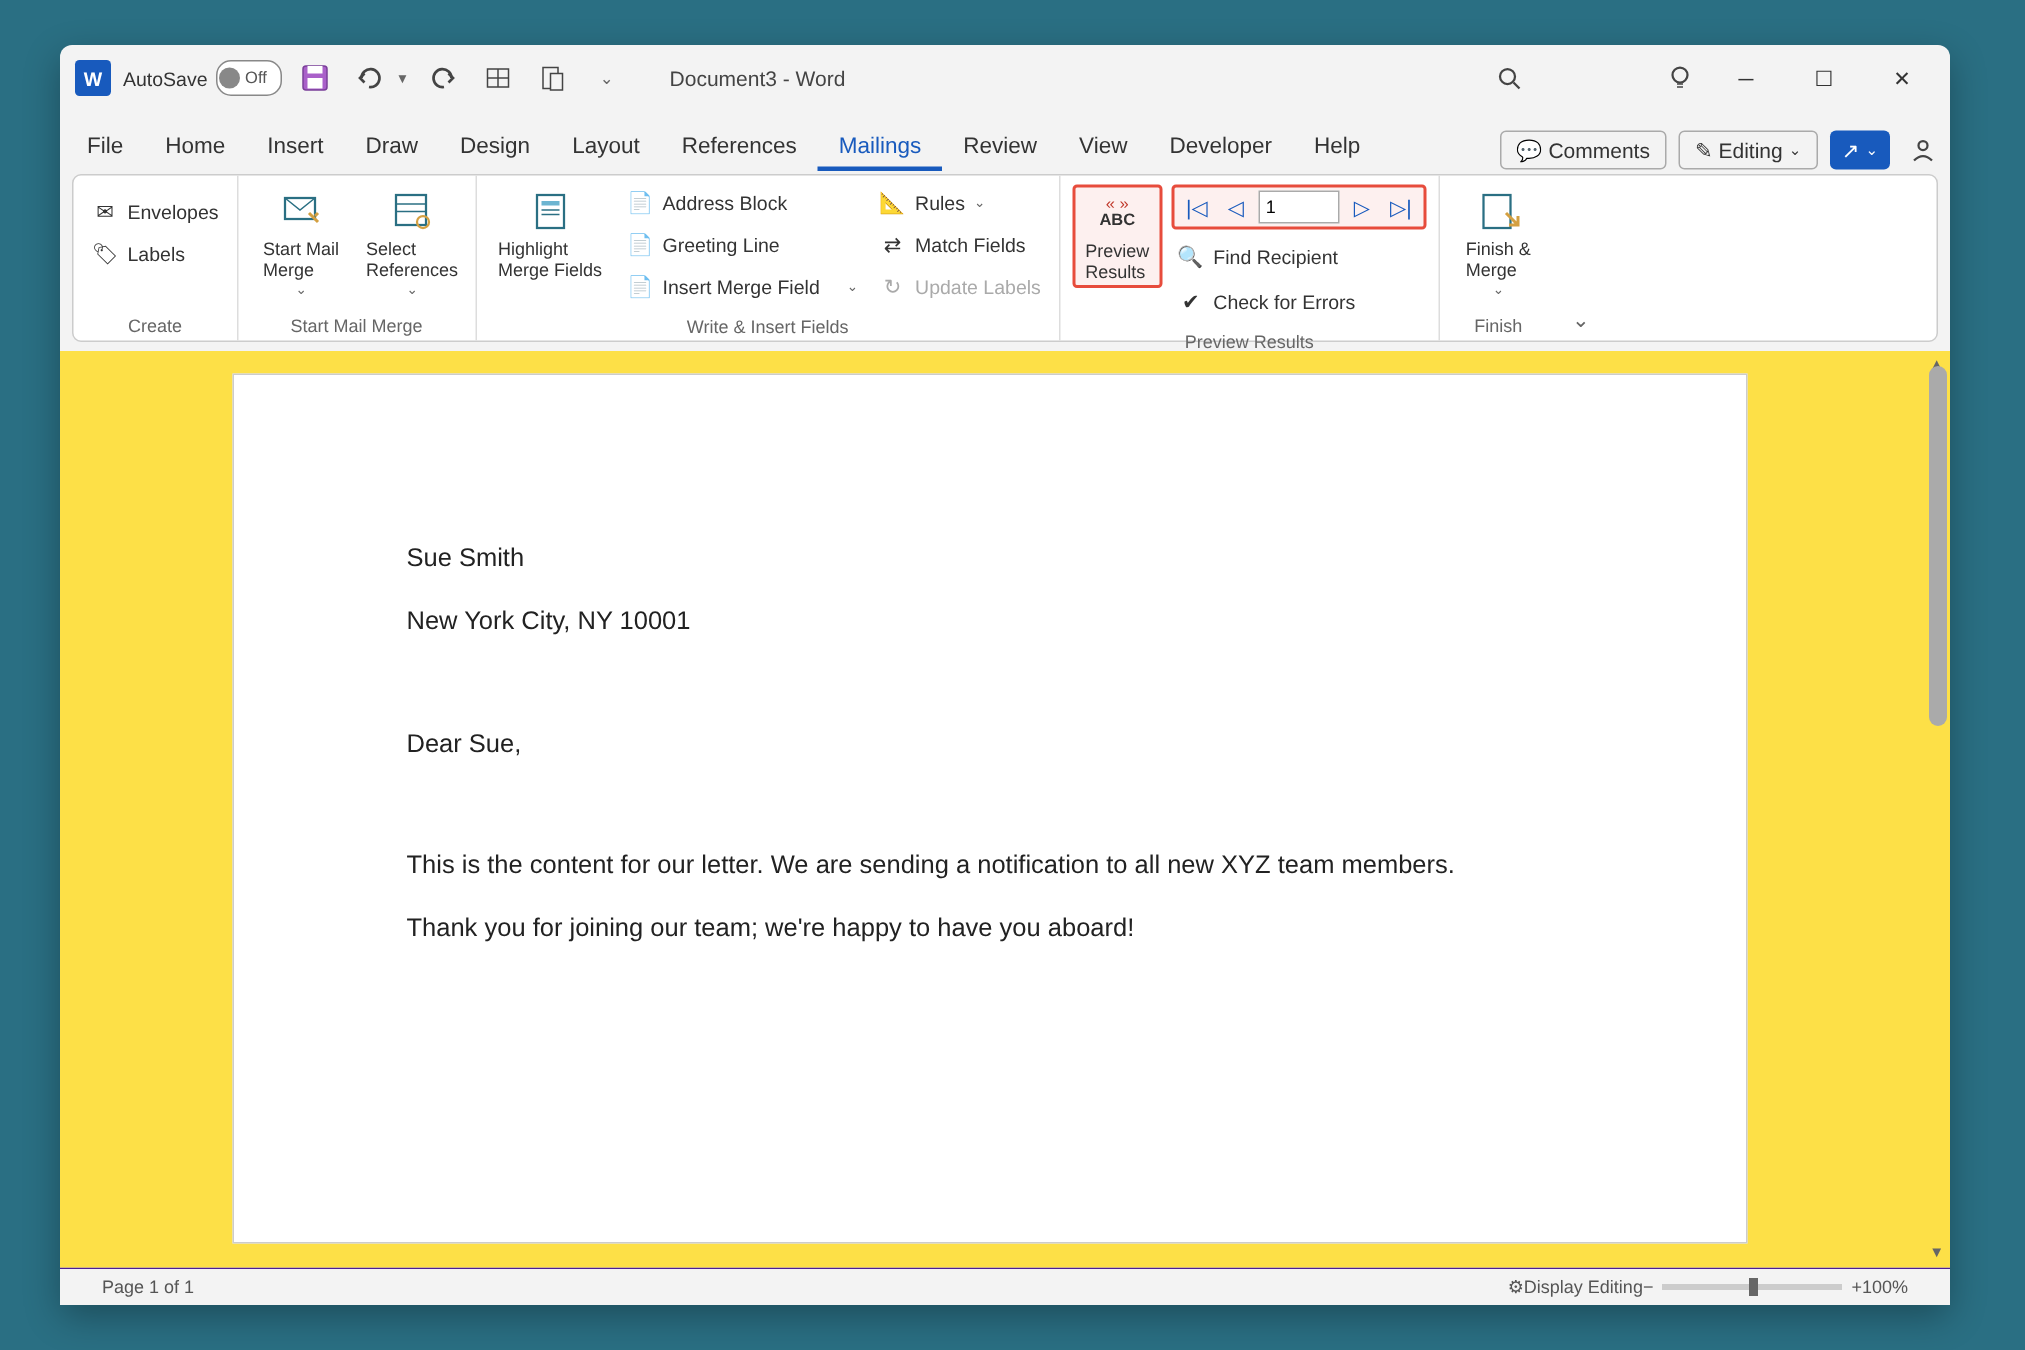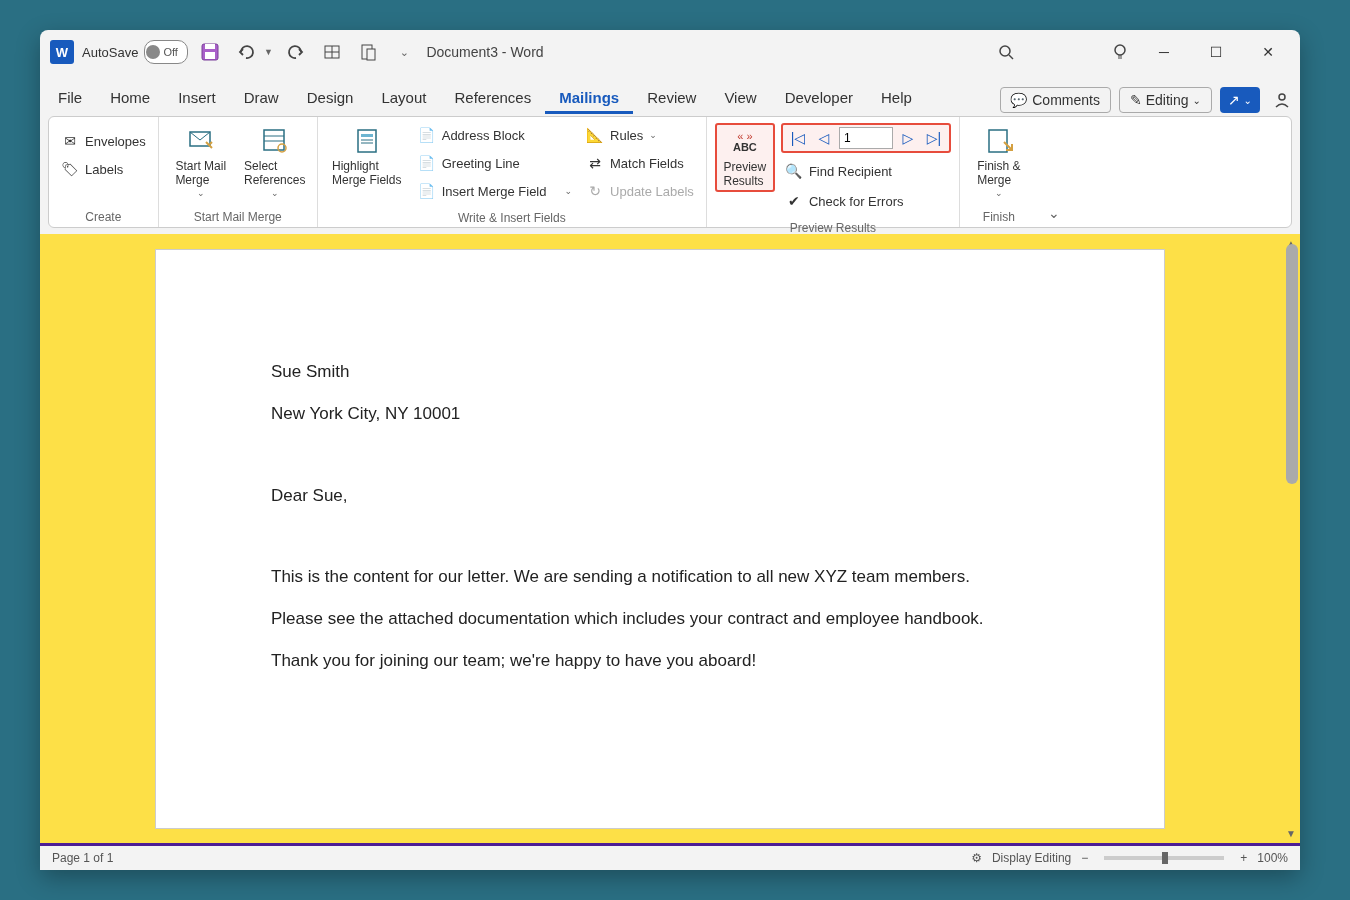--- a/index.html
+++ b/index.html
@@ -4,26 +4,26 @@
 <style>
 body{margin:0;background:#2a6f83;font-family:'Segoe UI',Arial,sans-serif;font-size:14px;color:#333;width:1350px;height:900px;overflow:hidden}
 .window{position:absolute;left:40px;top:30px;width:1260px;height:840px;background:#f3f3f3;border-radius:8px;display:flex;flex-direction:column;box-shadow:0 8px 24px rgba(0,0,0,.3)}
 .titlebar{height:44px;display:flex;align-items:center;padding:0 10px;gap:8px}
 .word-icon{width:24px;height:24px;background:#185abd;border-radius:3px;color:#fff;font-weight:bold;font-size:13px;display:flex;align-items:center;justify-content:center}
 .autosave-pill{display:flex;align-items:center;gap:6px;font-size:13px}
 .toggle{width:40px;height:20px;background:#fff;border:1px solid #888;border-radius:10px;display:flex;align-items:center;padding:1px;justify-content:flex-start}
 .knob{width:14px;height:14px;background:#888;border-radius:50%}
 .toggle-txt{font-size:11px;margin-left:3px;color:#555}
 .qat-btn{width:28px;height:28px;display:flex;align-items:center;justify-content:center;cursor:pointer}
-.title-txt{font-size:14px;color:#444}
+.title-txt{margin-left:20px;font-size:14px;color:#444}
 .spacer{flex:1}
 .win-btn{width:44px;height:28px;display:flex;align-items:center;justify-content:center;cursor:pointer;font-size:14px}
 .tabs{height:40px;display:flex;align-items:flex-end;padding:0 4px;gap:0}
 .tab{padding:8px 14px;cursor:pointer;font-size:15px;color:#333}
-.tab.active{color:#185abd;font-weight:700;border-bottom:3px solid #185abd;padding-bottom:5px}
+.tab.active{color:#185abd;font-weight:400;border-bottom:3px solid #185abd;padding-bottom:5px}
 .tabs-right{display:flex;align-items:center;gap:8px;margin-left:auto}
 .pill-btn{border:1px solid #aaa;border-radius:4px;padding:4px 10px;display:flex;align-items:center;gap:4px;font-size:14px;cursor:pointer;background:transparent}
 .share-btn{background:#185abd;color:#fff;border:none;border-radius:4px;padding:5px 8px}
 .ribbon{background:#fff;border:1px solid #ccc;border-radius:6px;margin:2px 8px 6px;height:110px;display:flex}
 .group{display:flex;flex-direction:column;border-right:1px solid #ddd;position:relative}
 .group-body{flex:1;display:flex;align-items:flex-start;padding:6px 8px;gap:6px}
 .group-label{font-size:12px;color:#666;text-align:center;padding:2px 0 3px}
 .big-btn{display:flex;flex-direction:column;align-items:center;width:68px;cursor:pointer;padding-top:2px}
 .big-icon{width:32px;height:32px;display:flex;align-items:center;justify-content:center;font-size:22px}
 .big-lbl{font-size:12px;text-align:left;line-height:1.2;margin-top:2px}
@@ -35,21 +35,21 @@
 .nav-bar{display:flex;align-items:center;gap:4px;padding:2px 4px}
 .nav-btn{width:22px;height:22px;display:flex;align-items:center;justify-content:center;color:#185abd;cursor:pointer}
 .record-input{width:44px;height:20px;border:1px solid #aaa;text-align:left;padding:0 4px;font-size:12px}
 .collapse{width:32px;display:flex;align-items:flex-end;justify-content:center;padding-bottom:6px;cursor:pointer;color:#666}
 .doc-area{flex:1;background:#fde047;position:relative;overflow:hidden}
 .page{position:absolute;left:115px;top:15px;width:1010px;height:580px;background:#fff;border:1px solid #ccc;padding:110px 100px 0 115px;box-sizing:border-box;font-size:17px;color:#222;line-height:1.4}
 .page p{margin:0 0 18px}
 .page .gap{height:40px}
 .vscroll{position:absolute;right:2px;top:10px;width:12px;height:240px;background:#aaa;border-radius:6px}
 .arrows{position:absolute;right:4px;font-size:10px;color:#666}
-.statusbar{height:24px;background:#f3f3f3;border-top:3px solid #4c1d95;display:flex;align-items:center;padding:0 12px;font-size:12px;color:#555;gap:10px}
+.statusbar{height:24px;background:#f3f3f3;border-top:1px solid #4c1d95;display:flex;align-items:center;padding:0 28px;font-size:12px;color:#555;}
 .zoom-slider{width:120px;height:4px;background:#ccc;position:relative;margin:0 6px}
 .zoom-thumb{position:absolute;left:58px;top:-4px;width:6px;height:12px;background:#666}
 svg{display:block}
 </style>
 </head>
 <body>
 
 <div class="window">
 
   <div class="titlebar">
@@ -297,21 +297,20 @@
   </div>
 
   <div class="doc-area">
     <div class="page">
       <p>Sue Smith</p>
       <p>New York City, NY 10001</p>
       <div class="gap"></div>
       <p>Dear Sue,</p>
       <div class="gap"></div>
       <p>This is the content for our letter. We are sending a notification to all new XYZ team members.</p>
-      <p>Please see the attached documentation which includes your contract and employee handbook.</p>
       <p>Thank you for joining our team; we're happy to have you aboard!</p>
     </div>
     <div class="arrows" style="top:4px">▲</div>
     <div class="vscroll"></div>
     <div class="arrows" style="bottom:4px">▼</div>
   </div>
 
   <div class="statusbar">
     <span>Page 1 of 1</span>
     <div class="spacer"></div>

